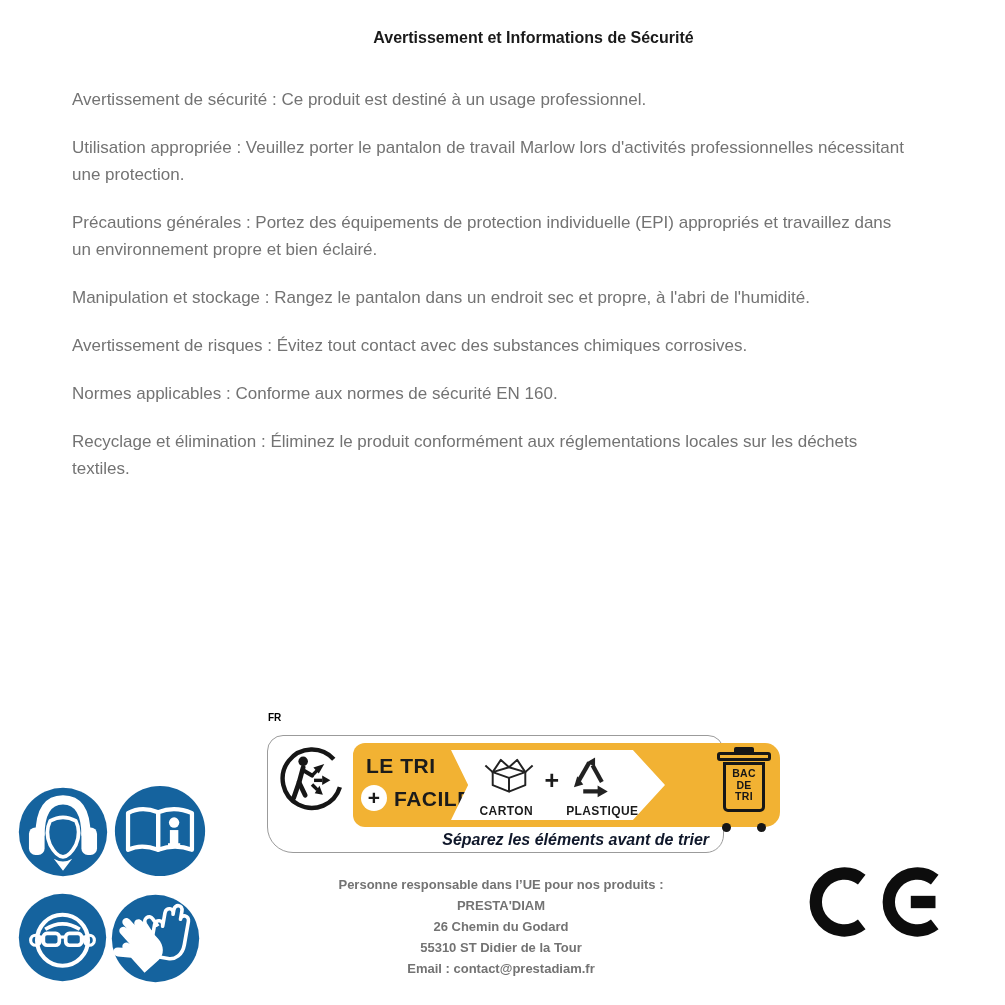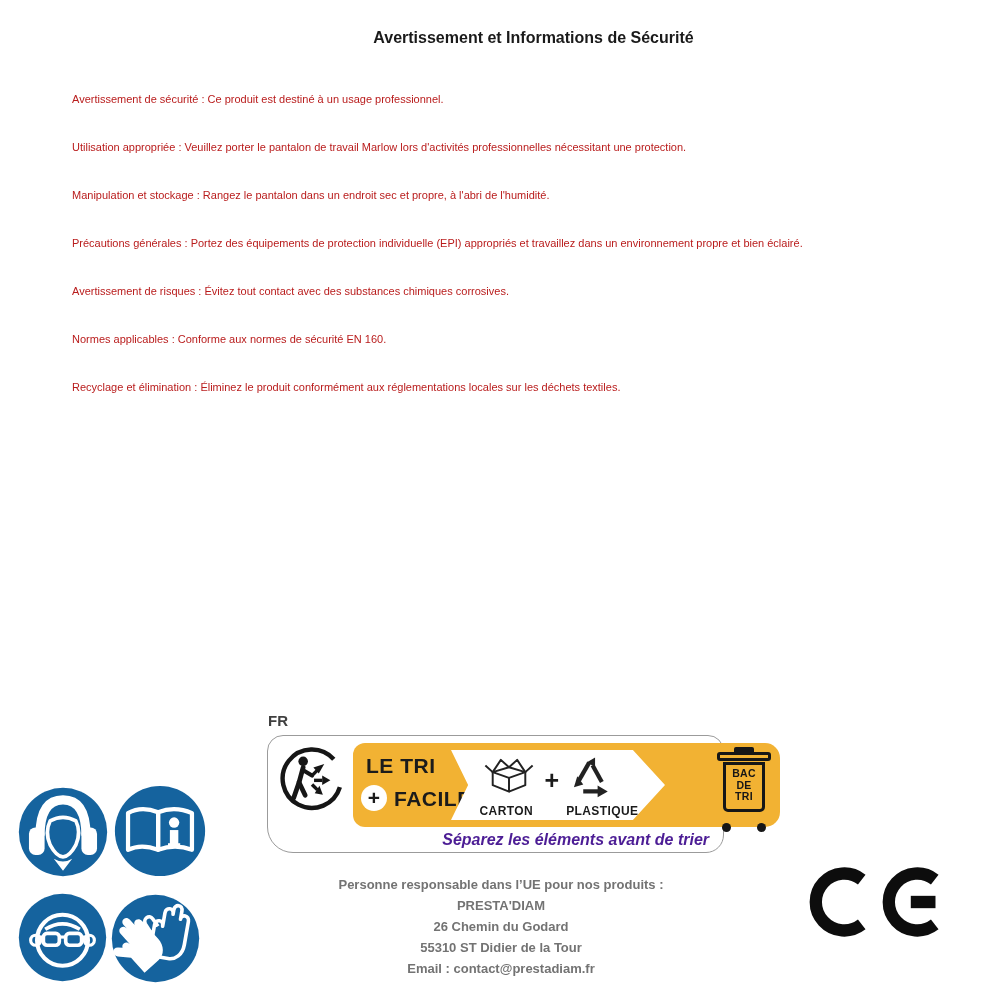--- a/index.html
+++ b/index.html
@@ -6,30 +6,30 @@
   html,body { background:#ffffff; }
   body {
     width:1005px; height:1005px; position:relative; overflow:hidden;
     font-family:"Liberation Sans","DejaVu Sans",sans-serif; color:#1d1d1d;
   }
   .page-title {
     position:absolute; top:29px; left:0; width:1005px; text-align:center;
     font-size:16px; font-weight:bold; color:#1a1a1a;margin-left:31px;
   }
   .body-text { position:absolute; top:86px; left:72px; width:842px; }
-  .body-text p { font-size:11px; line-height:27px; margin:0 0 21px 0; color:#b91c1c; }
+  .body-text p { font-size:17px; line-height:27px; margin:0 0 21px 0; color:#737373; }
 
   
   .pict { position:absolute; }
   .ico-bg { fill:var(--blue,#15639E); }
   .w-f { fill:#ffffff; }
   .w-s { stroke:#ffffff; fill:none; }
 
   
-  .fr-code { position:absolute; left:268px; top:712px; font-size:15px; font-weight:bold; color:#404040; }
+  .fr-code { position:absolute; left:268px; top:712px; font-size:10px; font-weight:bold; color:#000000; }
   .tri-box {
     position:absolute; left:267px; top:735px; width:457px; height:118px;
     background:#fff; border:1.5px solid #9b9b9b; border-radius:16px 16px 18px 26px;
   }
   .triman { position:absolute; left:10px; top:6px; }
   .tri-yellow {
     position:absolute; left:85px; top:7px; width:427px; height:84px;
     background:var(--yellow,#F2B233); border-radius:12px 15px 15px 12px;
   }
   .letri-txt { position:absolute; left:13px; top:11px; font-size:21px; font-weight:bold; color:#1b1b1b; letter-spacing:.5px; }
@@ -50,40 +50,40 @@
   .bin-handle { width:20px; height:5px; background:#161616; margin:0 auto; border-radius:2px 2px 0 0; }
   .bin-lid { width:54px; height:9px; border:3px solid #161616; border-radius:3px; }
   .bin-body {
     width:42px; height:50px; margin:1px auto 12px; border:3px solid #161616;
     border-radius:0 0 5px 5px; padding-top:3px; text-align:center;
   }
   .bin-line { font-size:10.5px; font-weight:bold; line-height:11.5px; color:#161616; letter-spacing:.3px; }
   .bin-wheels { width:44px; margin:-1px auto 0; display:flex; justify-content:space-between; }
   .wheel { width:9px; height:9px; border-radius:50%; background:#161616; }
   .tri-tagline {
-    position:absolute; right:14px; top:95px; font-size:16px; font-style:italic; font-weight:600; color:#4c1d95;
+    position:absolute; right:14px; top:95px; font-size:16px; font-style:italic; font-weight:600; color:#0f172a;
   }
 
   
   .resp-block { position:absolute; left:251px; top:874px; width:500px; text-align:center; }
   .resp-line { font-size:13px; font-weight:bold; line-height:21px; color:#737373; }
 
   
   .ce-mark { position:absolute; left:797px; top:843px; }
 </style>
 </head>
 <body>
 
 <div class="page-title">Avertissement et Informations de Sécurité</div>
 
 <div class="body-text">
   <p>Avertissement de sécurité : Ce produit est destiné à un usage professionnel.</p>
   <p>Utilisation appropriée : Veuillez porter le pantalon de travail Marlow lors d'activités professionnelles nécessitant une protection.</p>
+  <p>Précautions générales : Portez des équipements de protection individuelle (EPI) appropriés et travaillez dans un environnement propre et bien éclairé.</p>
   <p>Manipulation et stockage : Rangez le pantalon dans un endroit sec et propre, à l'abri de l'humidité.</p>
-  <p>Précautions générales : Portez des équipements de protection individuelle (EPI) appropriés et travaillez dans un environnement propre et bien éclairé.</p>
   <p>Avertissement de risques : Évitez tout contact avec des substances chimiques corrosives.</p>
   <p>Normes applicables : Conforme aux normes de sécurité EN 160.</p>
   <p>Recyclage et élimination : Éliminez le produit conformément aux réglementations locales sur les déchets textiles.</p>
 </div>
 
 <div class="pict" style="left:17px; top:786px;">
   <svg width="92" height="92" viewBox="0 0 100 100">
     <circle class="ico-bg" cx="50" cy="50" r="48"></circle>
     <path class="w-s" d="M25 54 Q25 15 50 15 Q75 15 75 54" stroke-width="10"></path>
     <rect class="w-f" x="13" y="45" width="17" height="30" rx="7"></rect>

